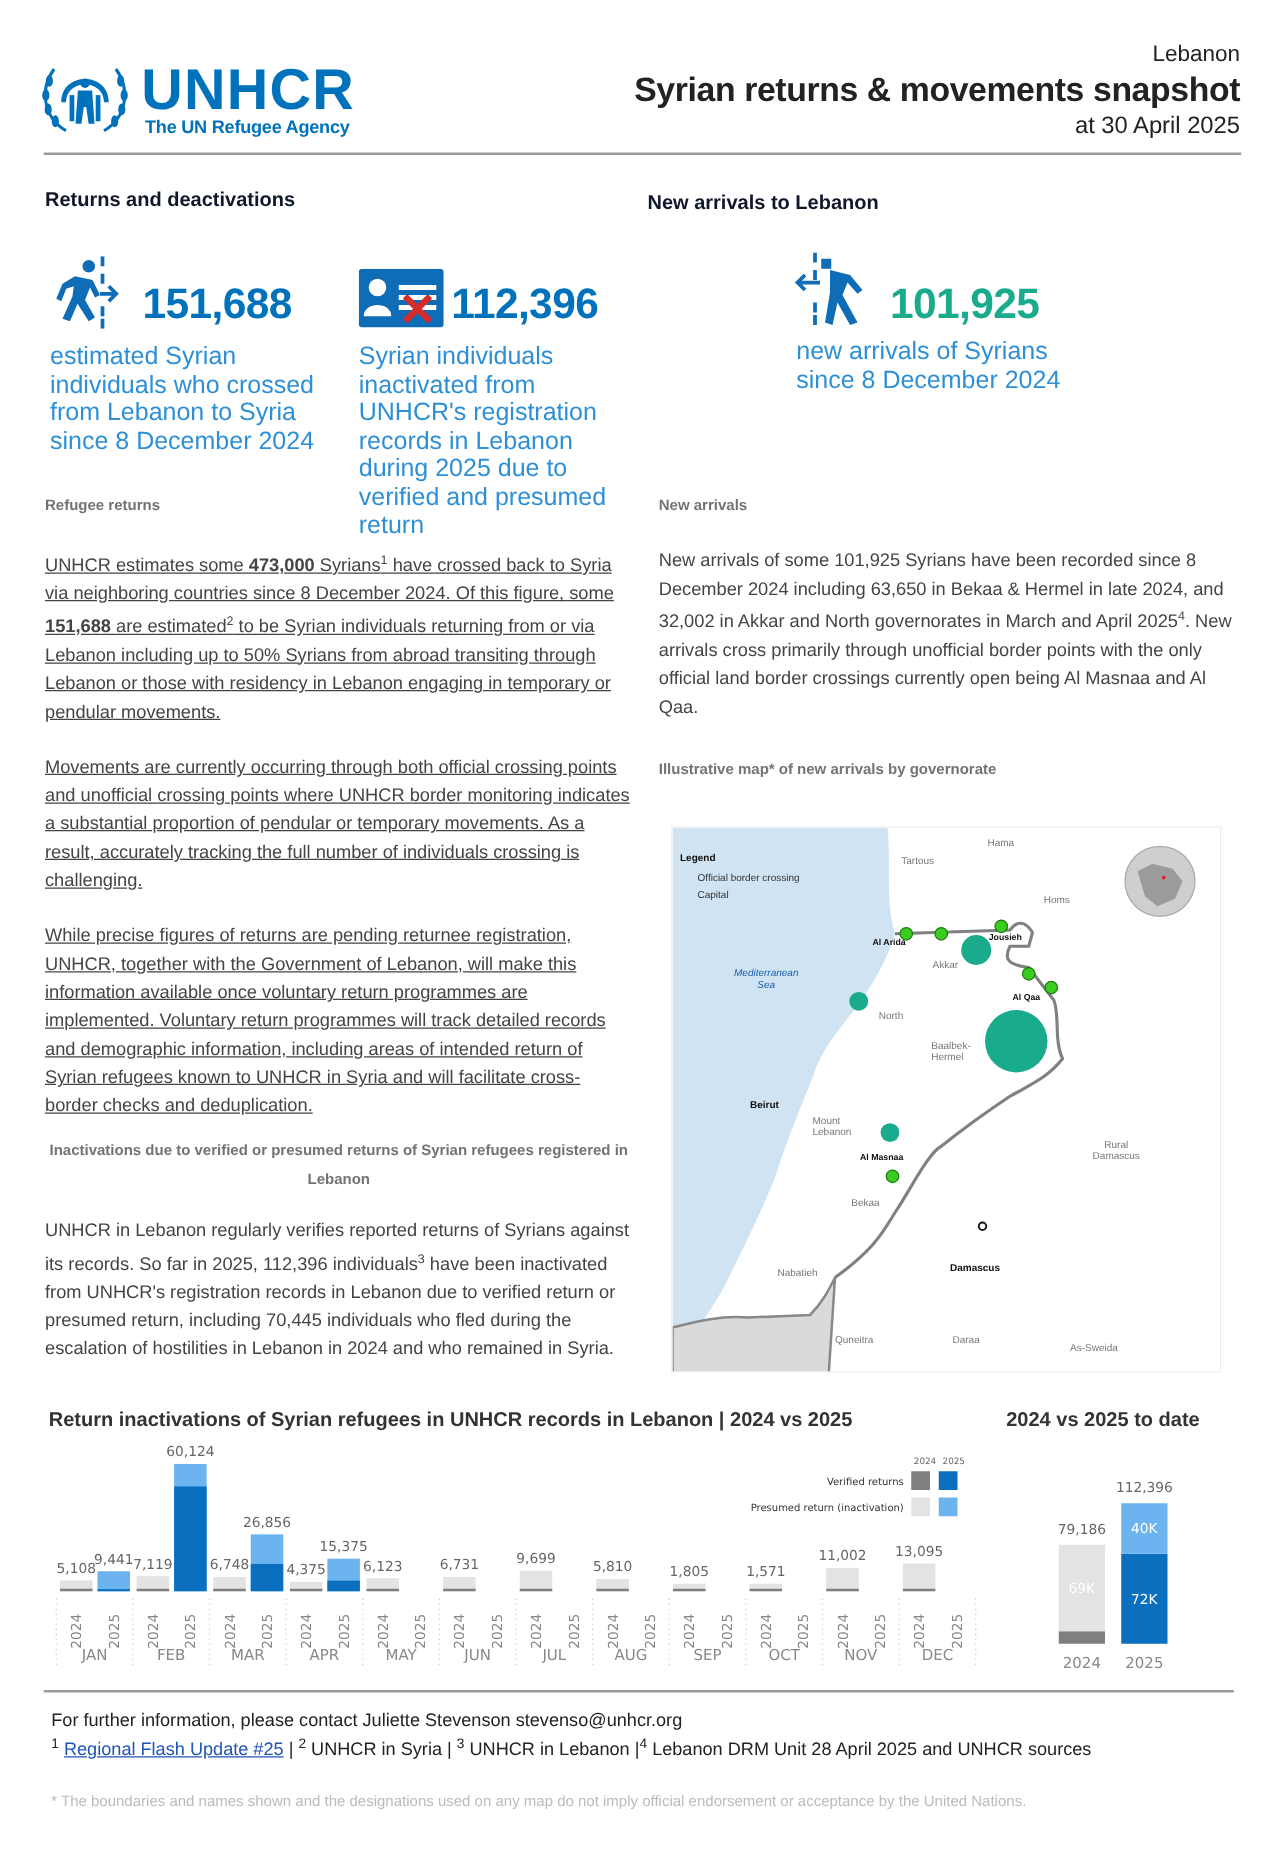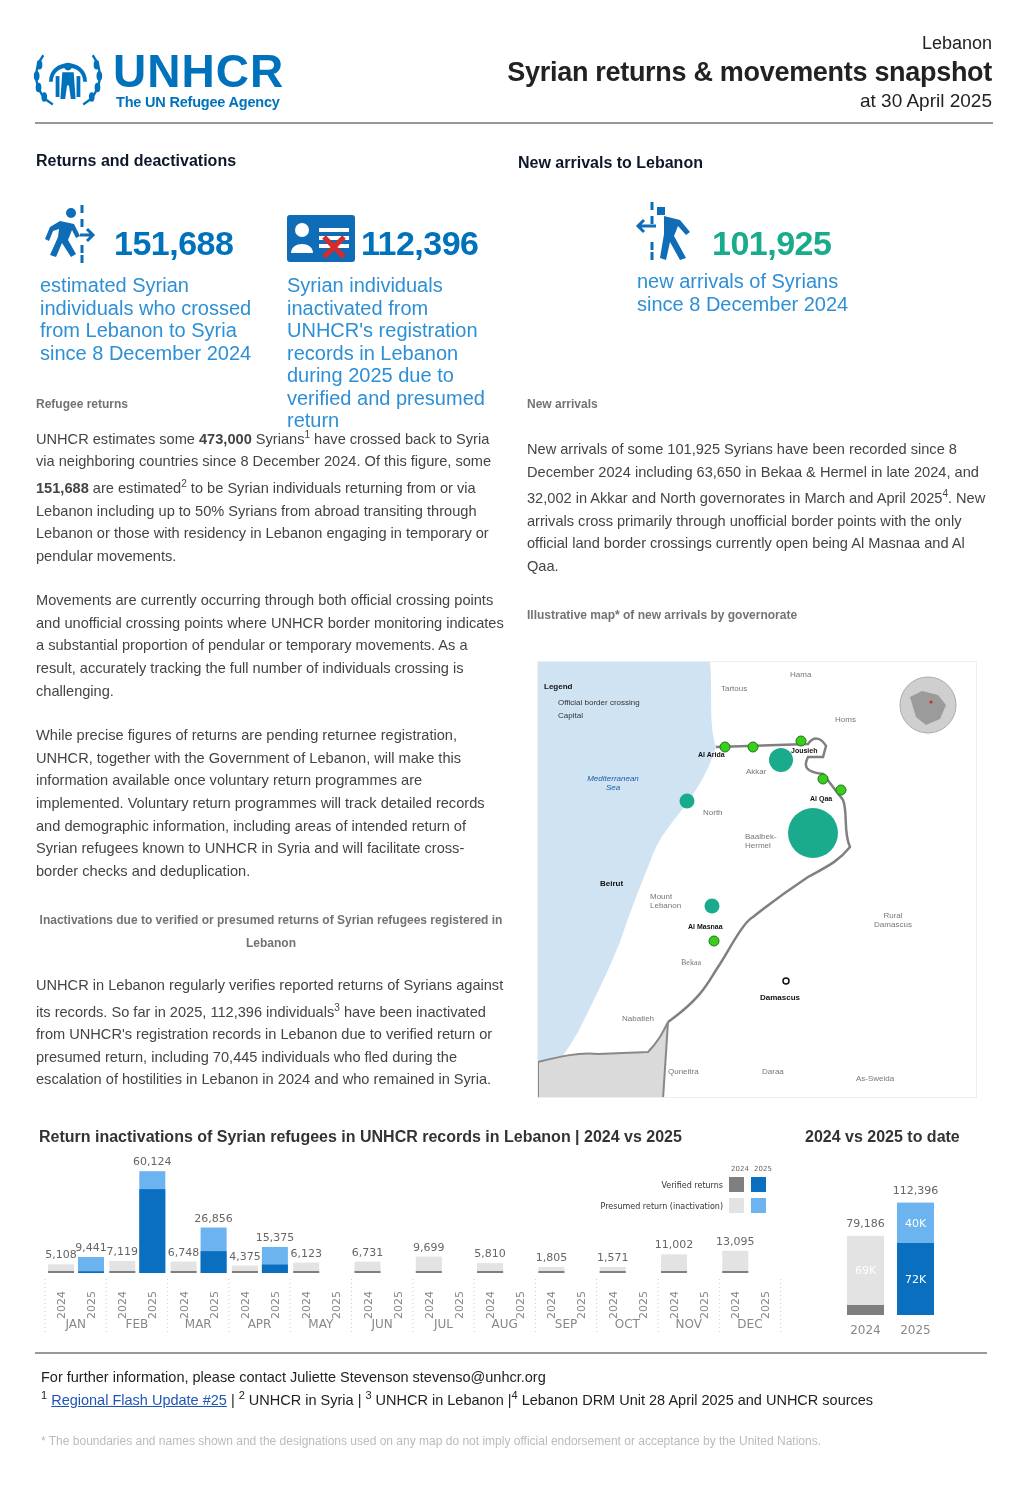--- a/index.html
+++ b/index.html
@@ -113,21 +113,21 @@
   </g>
   <g fill="#0f6cb6">
     <rect x="23" y="5" width="8" height="8"></rect>
     <path d="M30 14 l16 4 l10 12 l-4 3 l-8 -9 l-4 10 l12 22 l-6 2 l-10 -18 l-4 18 l-6 -2 l4 -24 z"></path>
   </g>
 </svg>
 <div class="kpi-num" style="left:712px;top:224px;color:#1aaa8c;">101,925</div>
 <div class="kpi-desc" style="left:637px;top:270px;width:220px;">new arrivals of Syrians since 8 December 2024</div>
 
 <h3 class="sub" style="left:36px;top:397px;">Refugee returns</h3>
-<div class="body-text" style="left:36px;top:424px;width:470px;">
+<div class="body-text" style="left:36px;top:438px;width:470px;text-decoration:underline;">
   <p><span>UNHCR estimates some </span><b>473,000</b><span> Syrians</span><sup>1</sup><span> have crossed back to Syria via neighboring countries since 8 December 2024. Of this figure, some </span><b>151,688</b><span> are estimated</span><sup>2</sup><span> to be Syrian individuals returning from or via Lebanon including up to 50% Syrians from abroad transiting through Lebanon or those with residency in Lebanon engaging in temporary or pendular movements.</span></p>
   <p>Movements are currently occurring through both official crossing points and unofficial crossing points where UNHCR border monitoring indicates a substantial proportion of pendular or temporary movements. As a result, accurately tracking the full number of individuals crossing is challenging.</p>
   <p>While precise figures of returns are pending returnee registration, UNHCR, together with the Government of Lebanon, will make this information available once voluntary return programmes are implemented. Voluntary return programmes will track detailed records and demographic information, including areas of intended return of Syrian refugees known to UNHCR in Syria and will facilitate cross-border checks and deduplication.</p>
 </div>
 
 <h3 class="sub" style="left:36px;top:909px;width:470px;line-height:23px;">Inactivations due to verified or presumed returns of Syrian refugees registered in Lebanon</h3>
 <div class="body-text" style="left:36px;top:974px;width:470px;">
   <p><span>UNHCR in Lebanon regularly verifies reported returns of Syrians against its records.  So far in 2025, 112,396 individuals</span><sup>3</sup><span> have been inactivated from UNHCR's registration records in Lebanon due to verified return or presumed return, including 70,445 individuals who fled during the escalation of hostilities in Lebanon in 2024 and who remained in Syria.</span></p>
 </div>
 
@@ -169,24 +169,24 @@
   <div class="map-lbl" style="left:20px;top:49px;color:#333;">Capital</div>
   <div class="map-lbl sea" style="left:45px;top:112px;width:60px;white-space:normal;">Mediterranean Sea</div>
   <div class="map-lbl" style="left:183px;top:22px;">Tartous</div>
   <div class="map-lbl" style="left:252px;top:8px;">Hama</div>
   <div class="map-lbl" style="left:297px;top:53px;">Homs</div>
   <div class="map-lbl" style="left:208px;top:105px;">Akkar</div>
   <div class="map-lbl" style="left:165px;top:146px;">North</div>
   <div class="map-lbl" style="left:207px;top:170px;width:50px;white-space:normal;">Baalbek-Hermel</div>
   <div class="map-lbl dark" style="left:62px;top:217px;">Beirut</div>
   <div class="map-lbl" style="left:112px;top:230px;width:40px;white-space:normal;">Mount Lebanon</div>
-  <div class="map-lbl" style="left:143px;top:296px;font-family:Liberation Serif, serif;">Bekaa</div>
+  <div class="map-lbl" style="left:143px;top:296px;">Bekaa</div>
   <div class="map-lbl" style="left:84px;top:352px;">Nabatieh</div>
   <div class="map-lbl" style="left:330px;top:249px;width:50px;white-space:normal;text-align:center;">Rural Damascus</div>
-  <div class="map-lbl dark" style="left:222px;top:331px;">Damascus</div>
+  <div class="map-lbl dark" style="left:222px;top:348px;">Damascus</div>
   <div class="map-lbl" style="left:130px;top:405px;">Quneitra</div>
   <div class="map-lbl" style="left:224px;top:405px;">Daraa</div>
   <div class="map-lbl" style="left:318px;top:412px;">As-Sweida</div>
   <div class="map-lbl dark" style="left:160px;top:89px;font-size:7px;">Al Arida</div>
   <div class="map-lbl dark" style="left:253px;top:85px;font-size:7px;">Jousieh</div>
   <div class="map-lbl dark" style="left:272px;top:133px;font-size:7px;">Al Qaa</div>
   <div class="map-lbl dark" style="left:150px;top:261px;font-size:7px;">Al Masnaa</div>
 </div>
 
 <div id="chart-title" class="abs">Return inactivations of Syrian refugees in UNHCR records in Lebanon | 2024 vs 2025</div>

